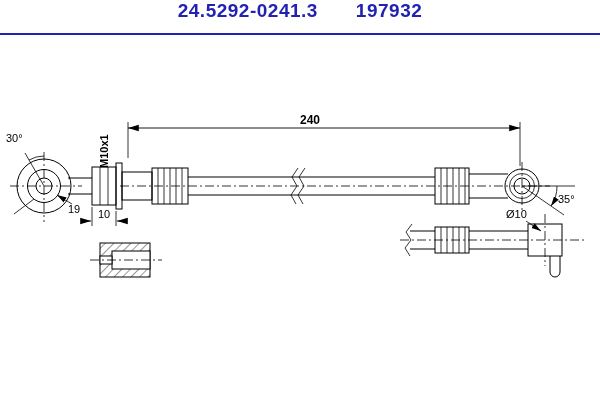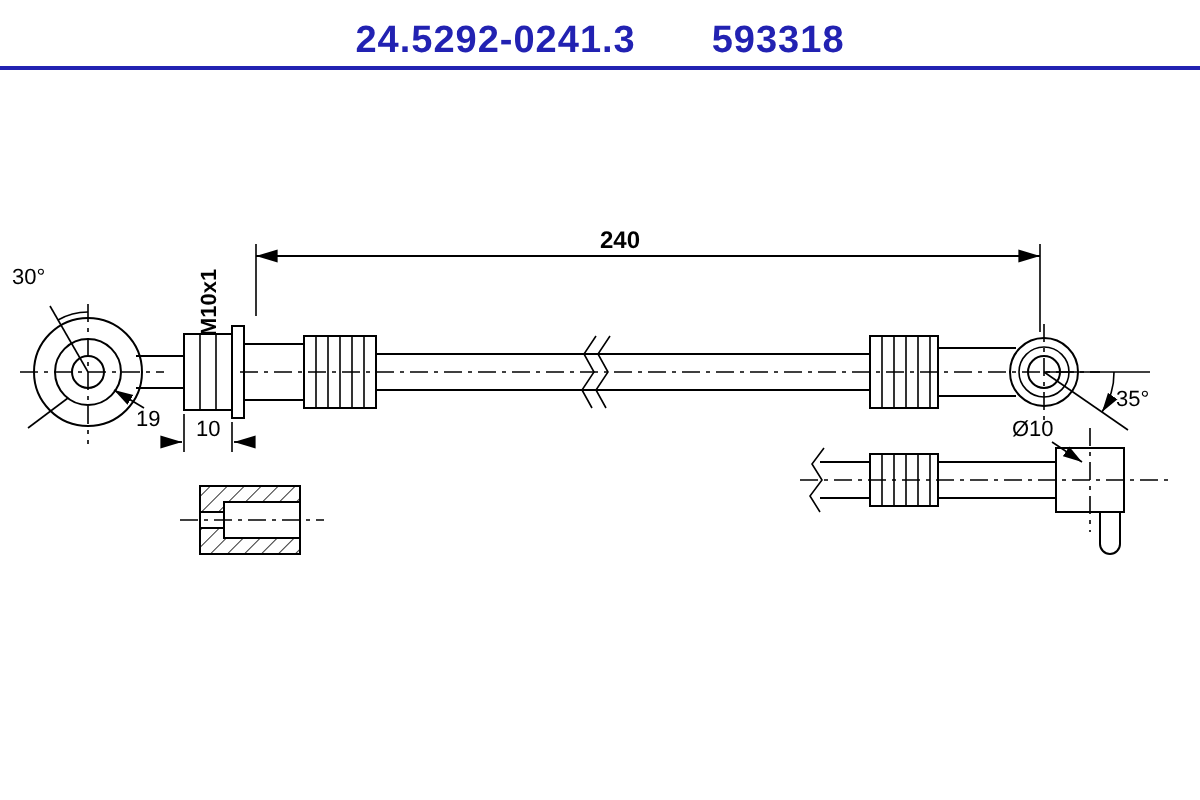--- a/index.html
+++ b/index.html
@@ -1,19 +1,19 @@
 <!DOCTYPE html>
 <html><head>
 <meta charset="utf-8">
 <style>
   html,body{margin:0;padding:0;background:#fff;}
   .page{position:relative;width:600px;height:400px;background:#fff;overflow:hidden;
         font-family:"Liberation Sans","DejaVu Sans",sans-serif;}
   .header{position:absolute;top:0;left:0;width:600px;height:32px;
-          display:flex;align-items:flex-end;justify-content:center;gap:38px;}
+          display:flex;align-items:flex-start;justify-content:center;gap:38px;}
   .header .pn{font-size:19px;font-weight:bold;color:#2222b2;letter-spacing:.5px;}
   .rule{position:absolute;top:33px;left:0;width:600px;height:2px;background:#2222b2;}
   svg{position:absolute;top:0;left:0;}
   .ln{stroke:#000;stroke-width:1;fill:none;}
   .thin{stroke:#000;stroke-width:.8;fill:none;}
   .cl{stroke:#000;stroke-width:.8;fill:none;stroke-dasharray:9 3 2 3;}
   .dim{stroke:#000;stroke-width:.9;fill:none;}
   text{fill:#000;font-family:"Liberation Sans","DejaVu Sans",sans-serif;font-size:11px;}
   .dimtxt{font-weight:bold;font-size:12px;}
 </style>
@@ -138,17 +138,17 @@
     <g>
       <rect x="100" y="243" width="50" height="34" fill="url(#hatch)" stroke="#000" stroke-width="1"></rect>
       <rect x="112" y="251" width="38" height="18" fill="#fff" stroke="#000" stroke-width="1"></rect>
       <rect x="100" y="256" width="12" height="8" fill="#fff" stroke="#000" stroke-width="1"></rect>
       <line class="cl" x1="90" y1="260" x2="162" y2="260"></line>
     </g>
   </svg>
 
   <div class="header">
     <span class="pn">24.5292-0241.3</span>
-    <span class="pn">593318</span>
+    <span class="pn">197932</span>
   </div>
   <div class="rule"></div>
 
 </div>
 
 </body></html>

